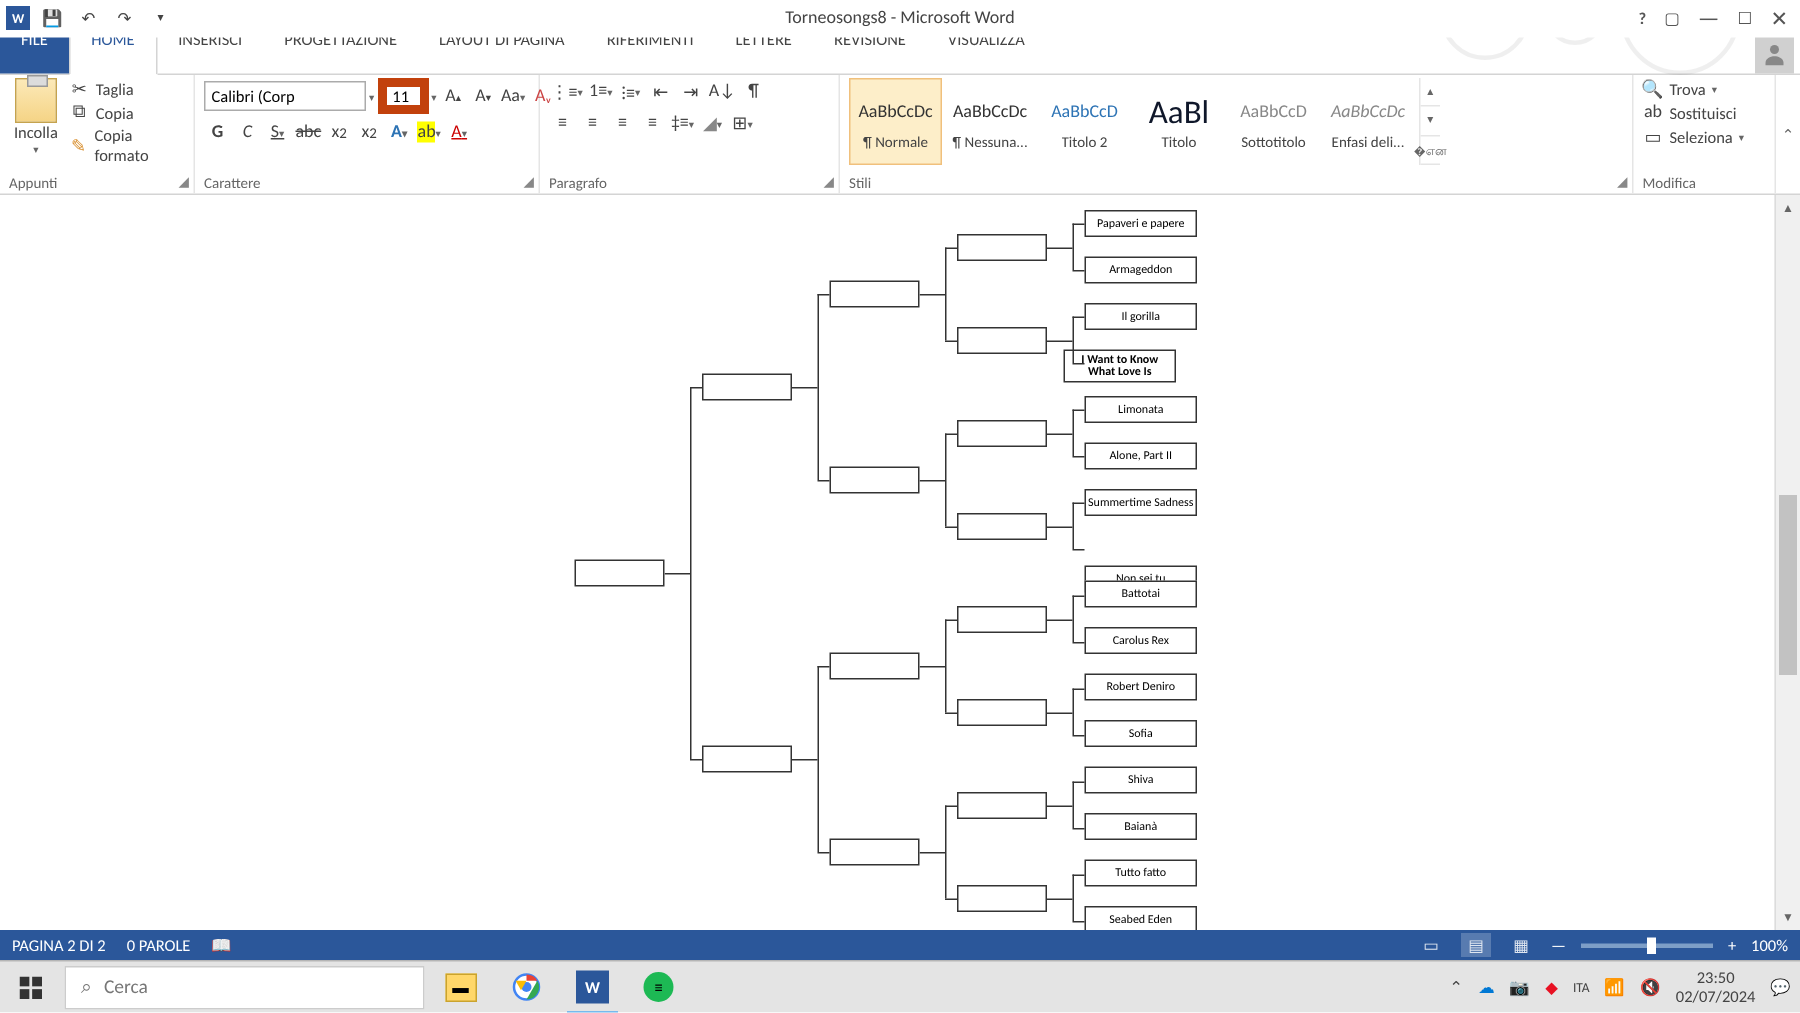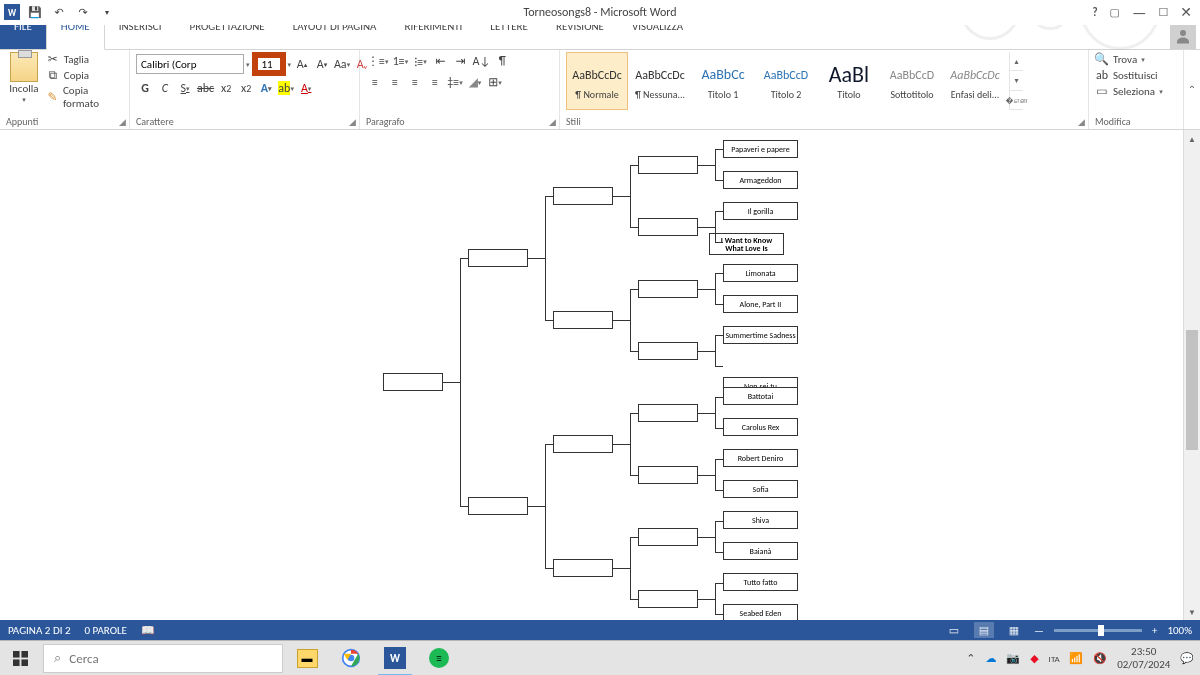--- a/index.html
+++ b/index.html
@@ -199,24 +199,20 @@
 
   <div class="group styles-group">
     <div class="styles-row" id="styles-row">
     <div class="style-item sel">
           <div class="style-prev ">AaBbCcDc</div>
           <div class="style-name">¶ Normale</div>
         </div>
         <div class="style-item">
           <div class="style-prev ">AaBbCcDc</div>
           <div class="style-name">¶ Nessuna...</div>
-        </div>
-        <div class="style-item">
-          <div class="style-prev h1">AaBbCc</div>
-          <div class="style-name">Titolo 1</div>
         </div>
         <div class="style-item">
           <div class="style-prev h2">AaBbCcD</div>
           <div class="style-name">Titolo 2</div>
         </div>
         <div class="style-item">
           <div class="style-prev title">AaBl</div>
           <div class="style-name">Titolo</div>
         </div>
         <div class="style-item">

